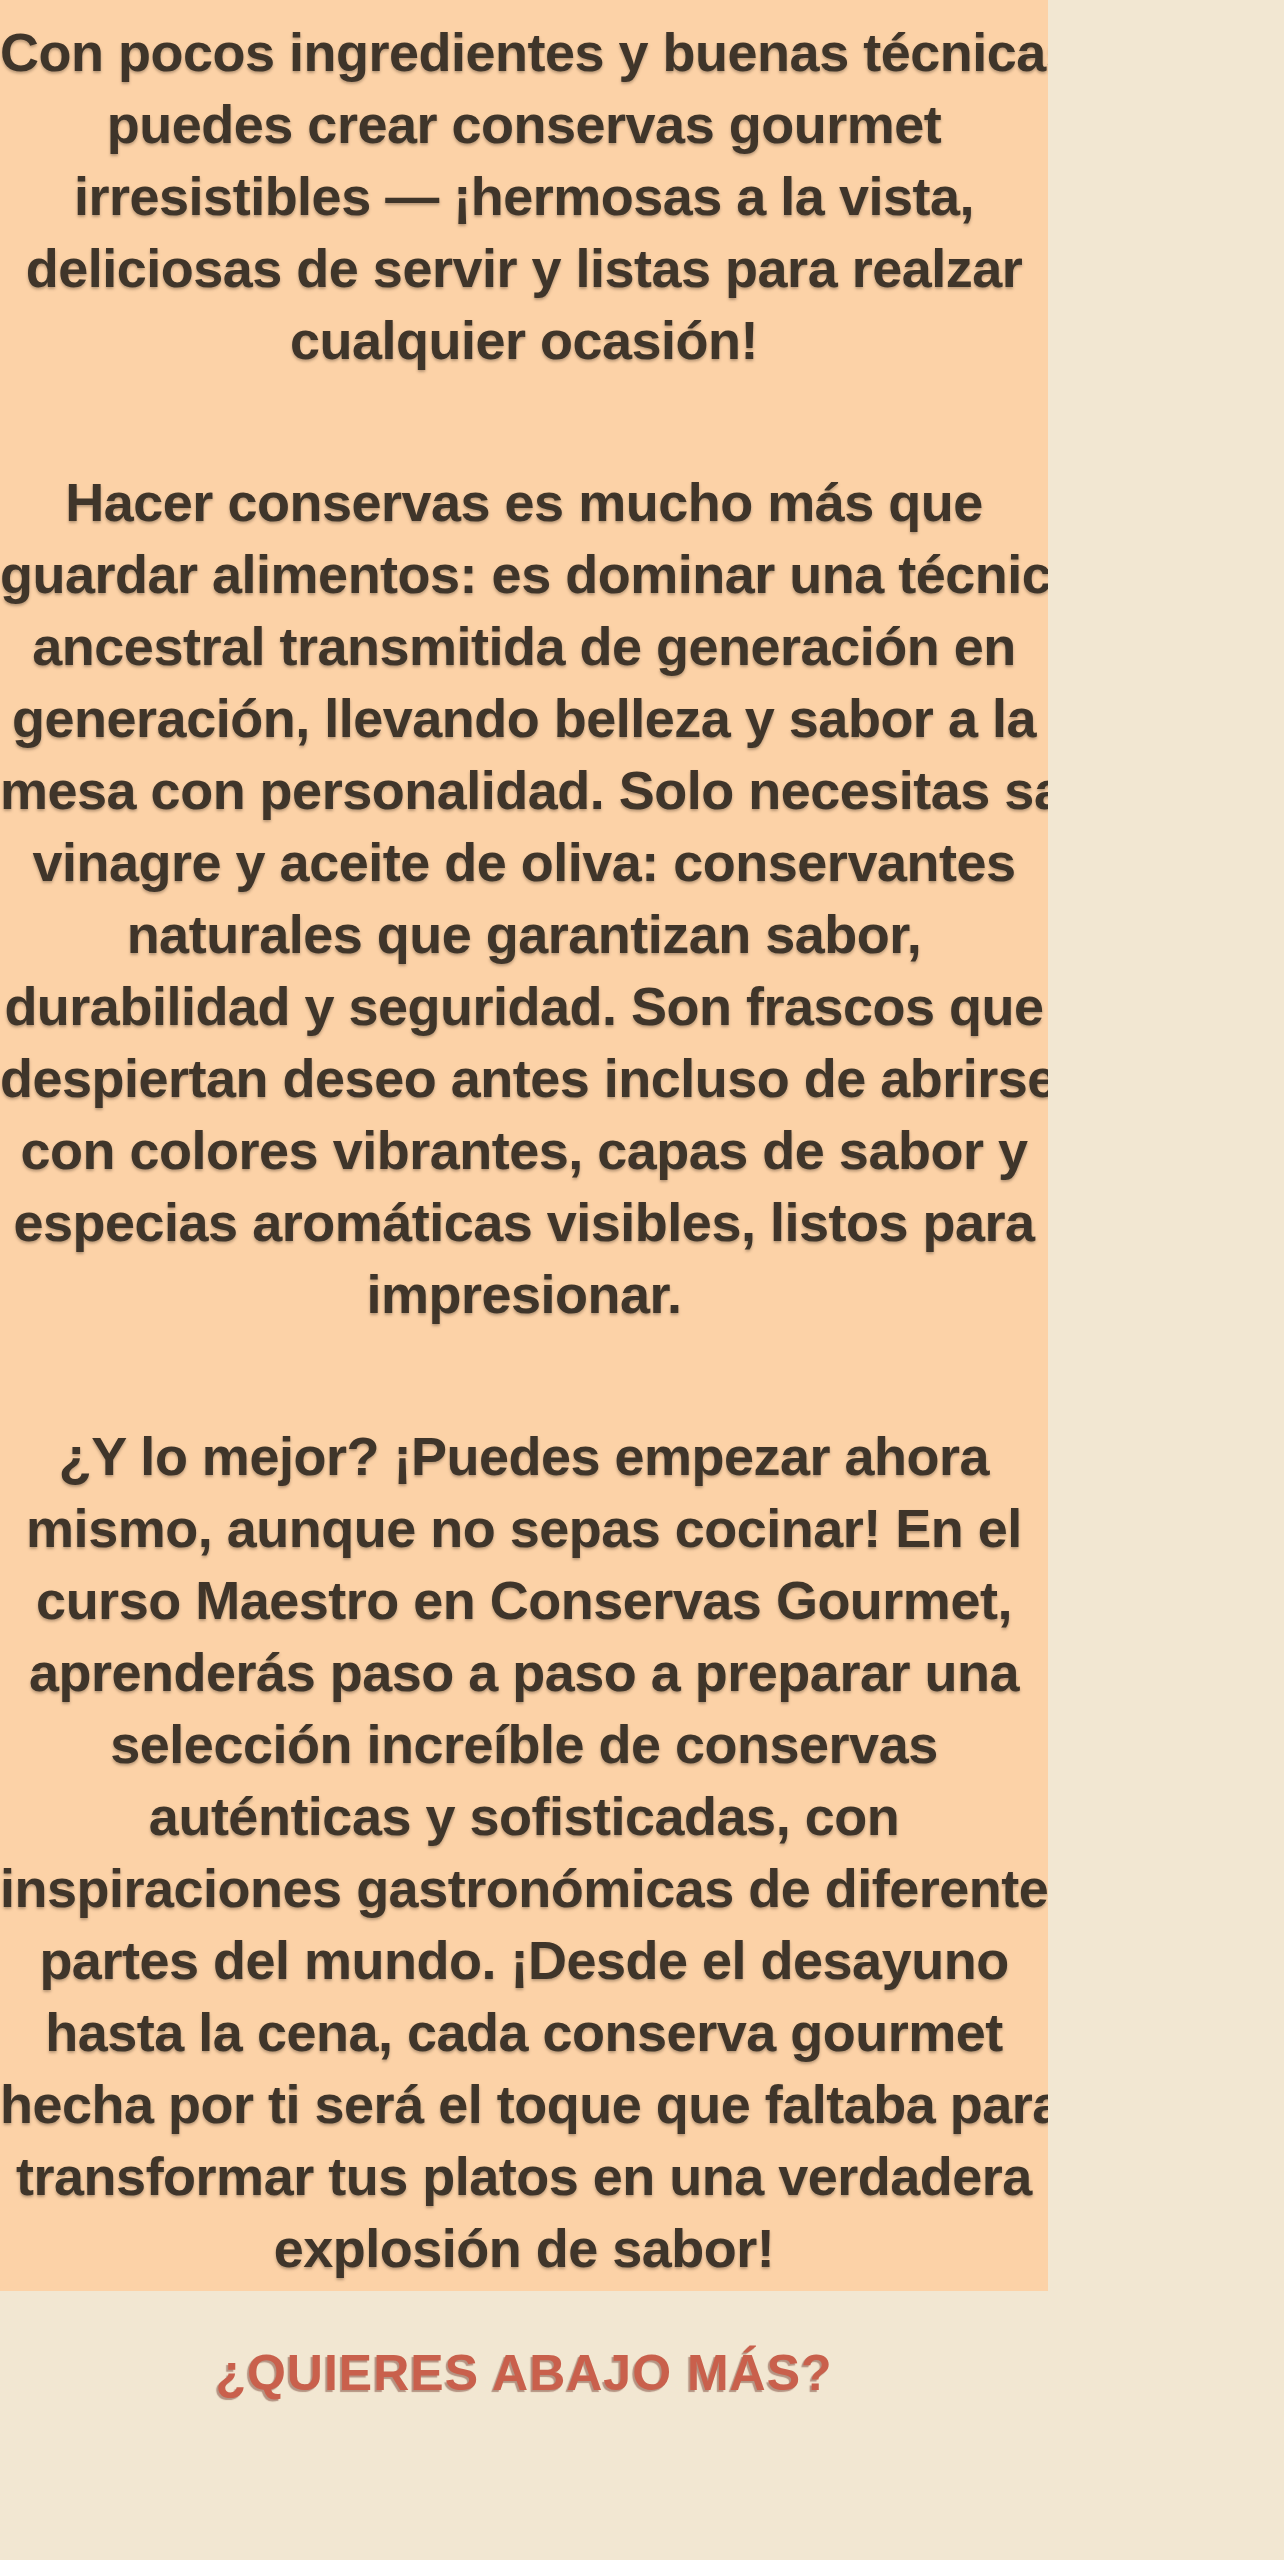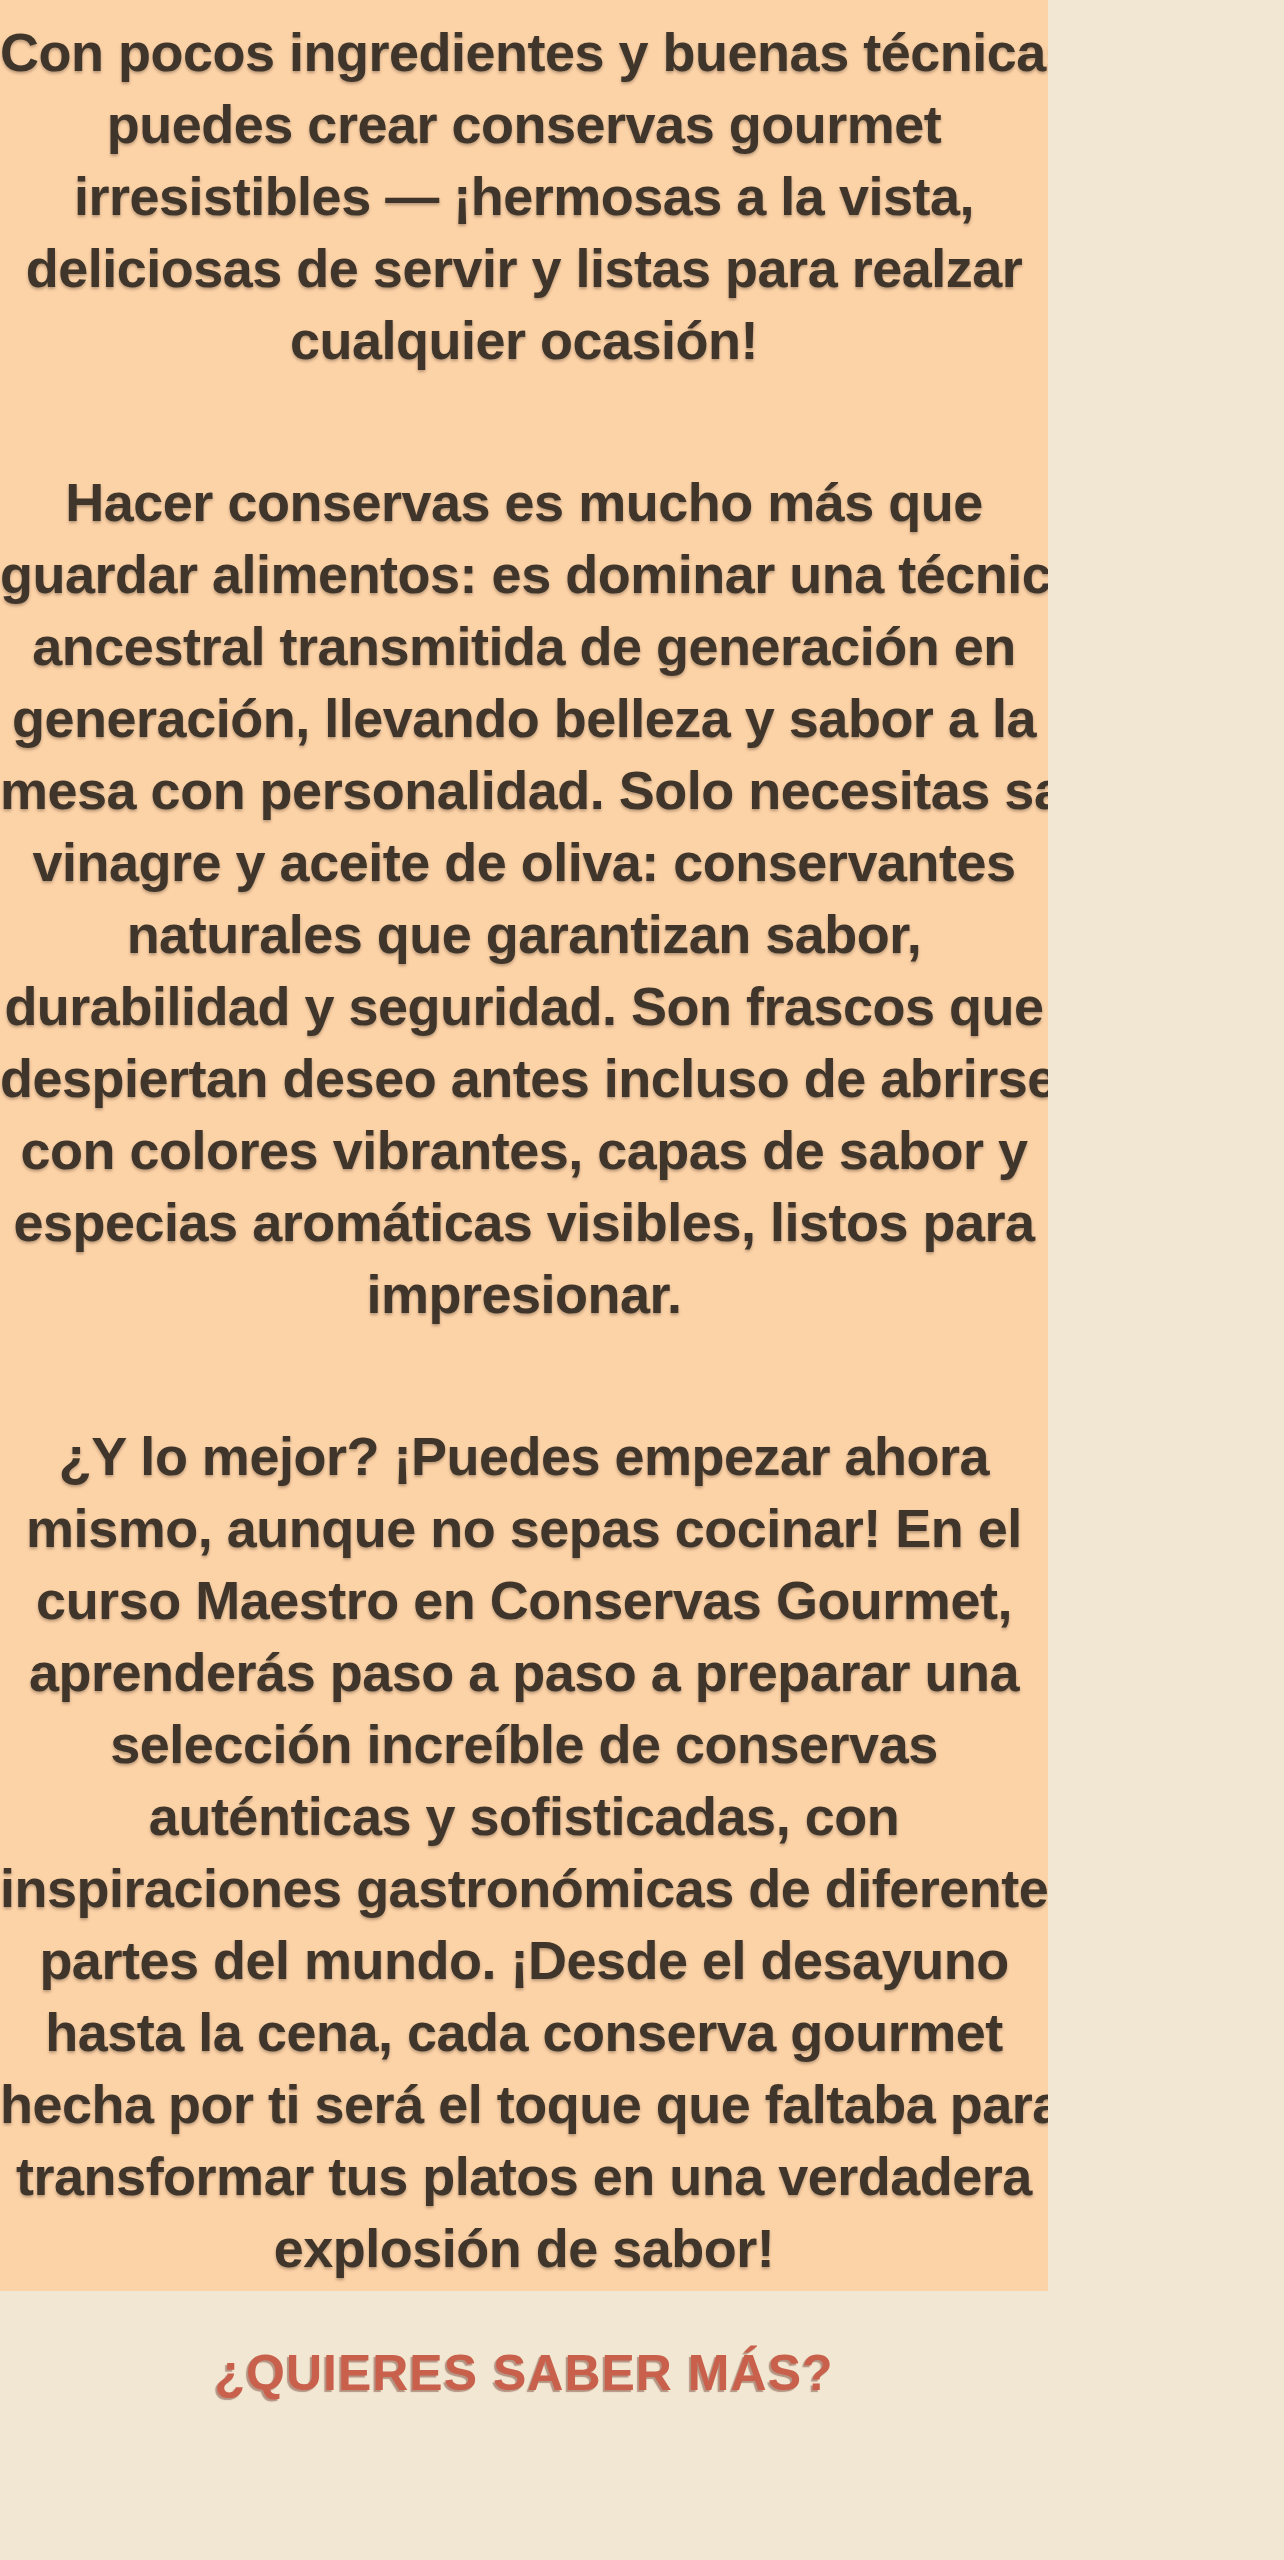--- a/index.html
+++ b/index.html
@@ -103,16 +103,16 @@
 auténticas y sofisticadas, con
 inspiraciones gastronómicas de diferentes
 partes del mundo. ¡Desde el desayuno
 hasta la cena, cada conserva gourmet
 hecha por ti será el toque que faltaba para
 transformar tus platos en una verdadera
 explosión de sabor!</p>
   </section>
 
   <section class="cta-section">
-    <h2 class="cta-heading cta-question">¿QUIERES SABER MÁS?</h2>
+    <h2 class="cta-heading cta-question">¿QUIERES ABAJO MÁS?</h2>
   </section>
 
 </div>
 
 </body></html>

